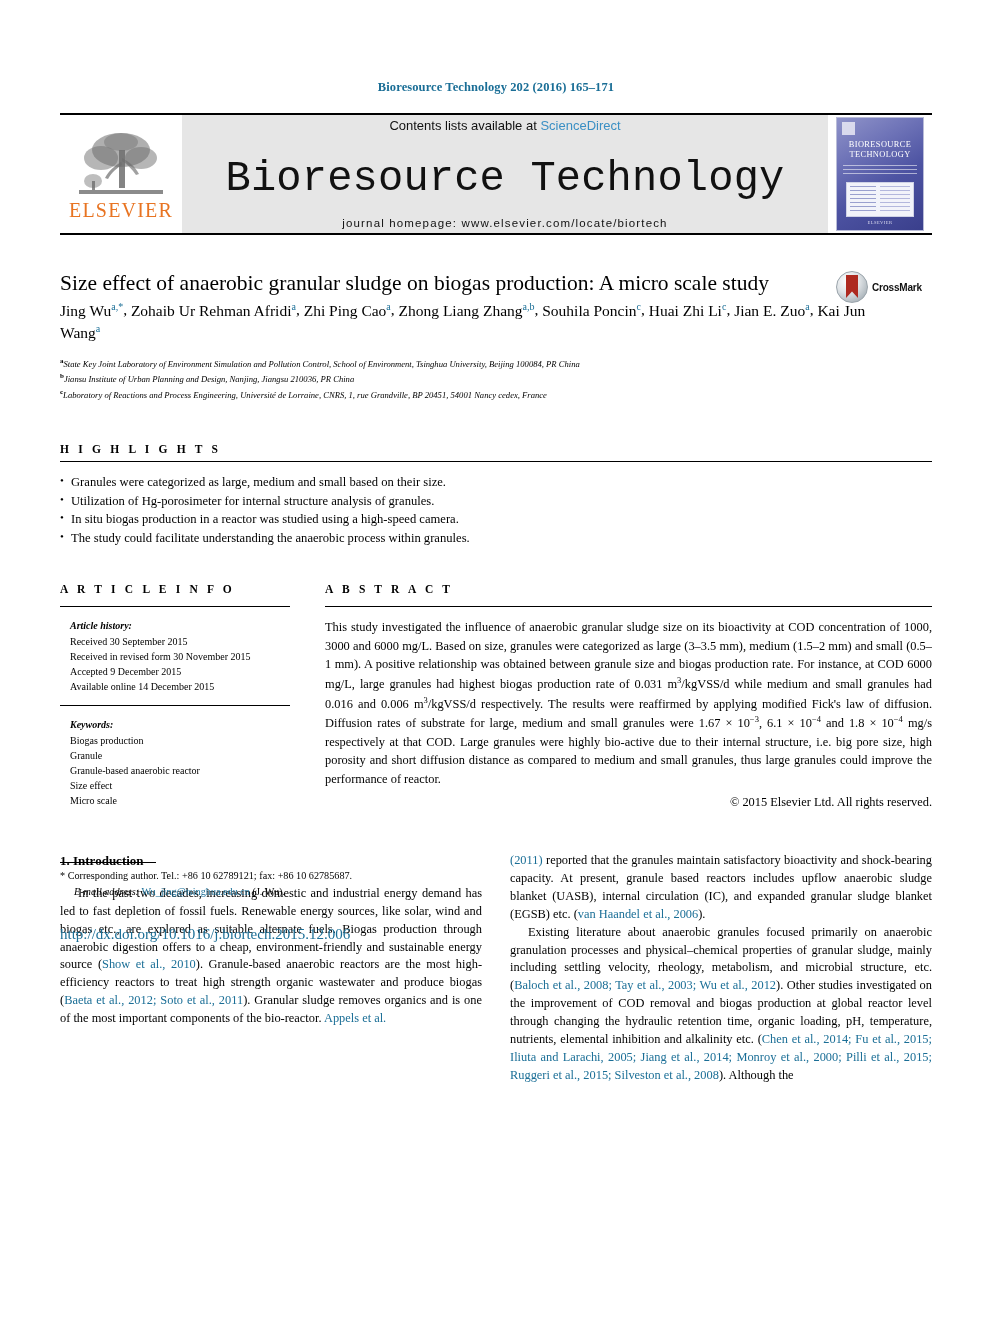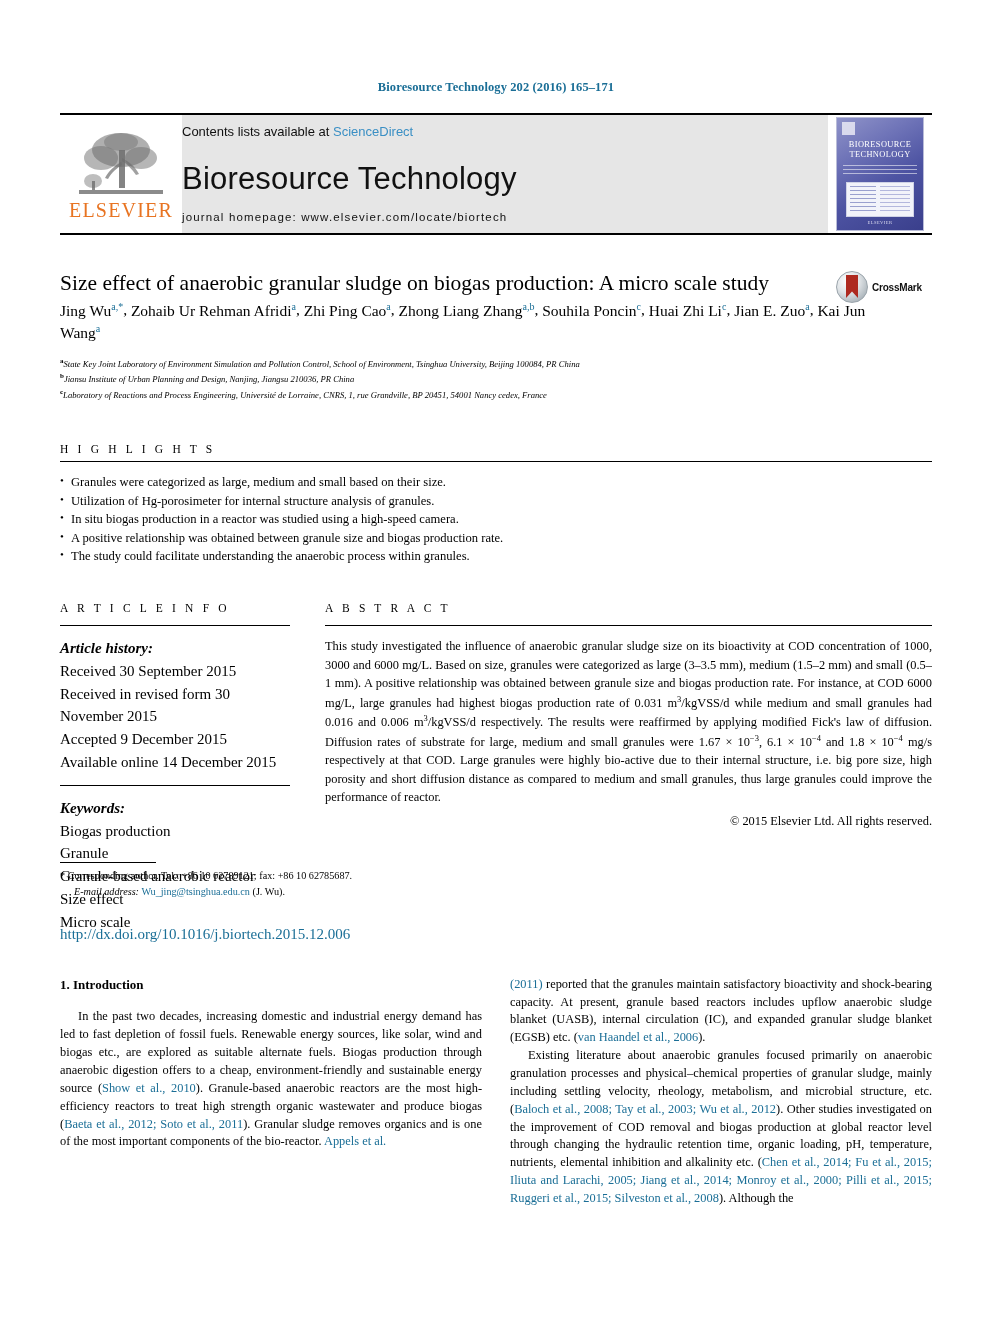--- a/index.html
+++ b/index.html
@@ -62,35 +62,35 @@
     font-size: 20px;
     letter-spacing: 1.2px;
     line-height: 1;
     margin-top: -2px;
   }
   .masthead-center {
     flex: 1 1 auto;
     background: #e6e6e6;
     display: flex;
     flex-direction: column;
-    align-items: flex-start;
+    align-items: center;
     justify-content: center;
     padding: 6px 0 8px 0;
   }
   .contents-line {
     font-size: 13px;
     font-family: "Liberation Sans", sans-serif;
     color: #111;
   }
   .contents-line .sd {
     color: #3a8fc4;
   }
   .journal-title {
-    font-family: Liberation Sans, sans-serif;
-    font-size: 31px;
+    font-family: Liberation Mono, monospace;
+    font-size: 42px;
     margin: 22px 0 14px 0;
     color: #111;
     letter-spacing: 0.2px;
   }
   .homepage-line {
     font-family: "Liberation Sans", sans-serif;
     font-size: 11.5px;
     letter-spacing: 1.15px;
     color: #111;
   }
@@ -230,21 +230,21 @@
   .affiliations sup {
     font-style: normal;
     font-weight: bold;
     font-size: 7px;
     vertical-align: super;
   }
 
   
   .section-head {
     font-family: "Liberation Serif", serif;
-    font-weight: normal;
+    font-weight: bold;
     font-size: 11.5px;
     letter-spacing: 3.2px;
   }
   .highlights {
     margin-top: 40px;
   }
   .rule {
     border-bottom: 1.6px solid #000;
     margin-top: 6px;
   }
@@ -274,22 +274,23 @@
   }
   .col-info {
     width: 230px;
     flex: 0 0 230px;
   }
   .col-abstract {
     flex: 1 1 auto;
   }
   .info-block {
     margin-top: 11px;
-    font-size: 15px;
+    font-size: 10px;
     line-height: 1.52;
+    margin-left: 10px;
   }
   .info-label {
     font-style: italic;
     font-weight: bold;
   }
   .info-rule {
     border-bottom: 1.4px solid #000;
     margin: 11px 0 0 0;
   }
   .abstract-body {
@@ -444,21 +445,20 @@
       </div>
   </div>
 
   <div class="highlights">
     <div class="section-head">H I G H L I G H T S</div>
     <div class="rule"></div>
     <ul class="hl-list">
         <li>Granules were categorized as large, medium and small based on their size.</li>
         <li>Utilization of Hg-porosimeter for internal structure analysis of granules.</li>
         <li>In situ biogas production in a reactor was studied using a high-speed camera.</li>
-        <li>A positive relationship was obtained between granule size and biogas production rate.</li>
         <li>The study could facilitate understanding the anaerobic process within granules.</li>
       </ul>
   </div>
 
   <div class="info-abstract">
 
     <div class="col-info">
       <div class="section-head">A R T I C L E   I N F O</div>
       <div class="info-rule"></div>
       <div class="info-block">

